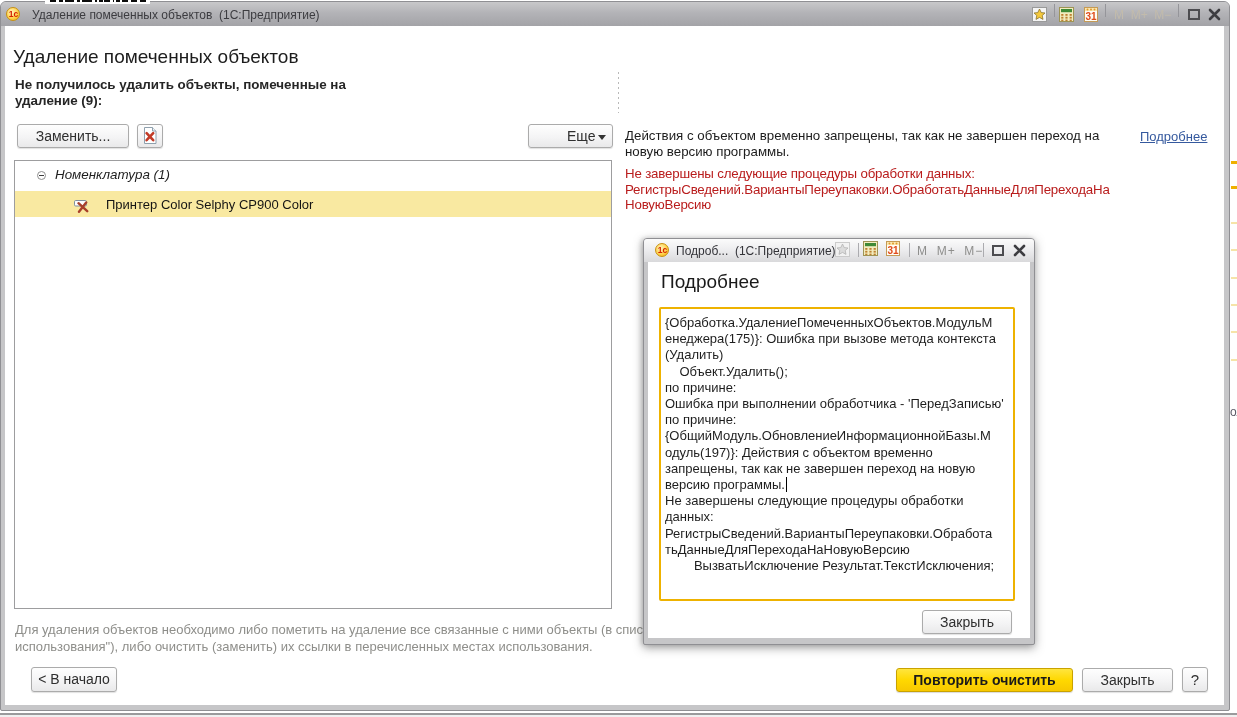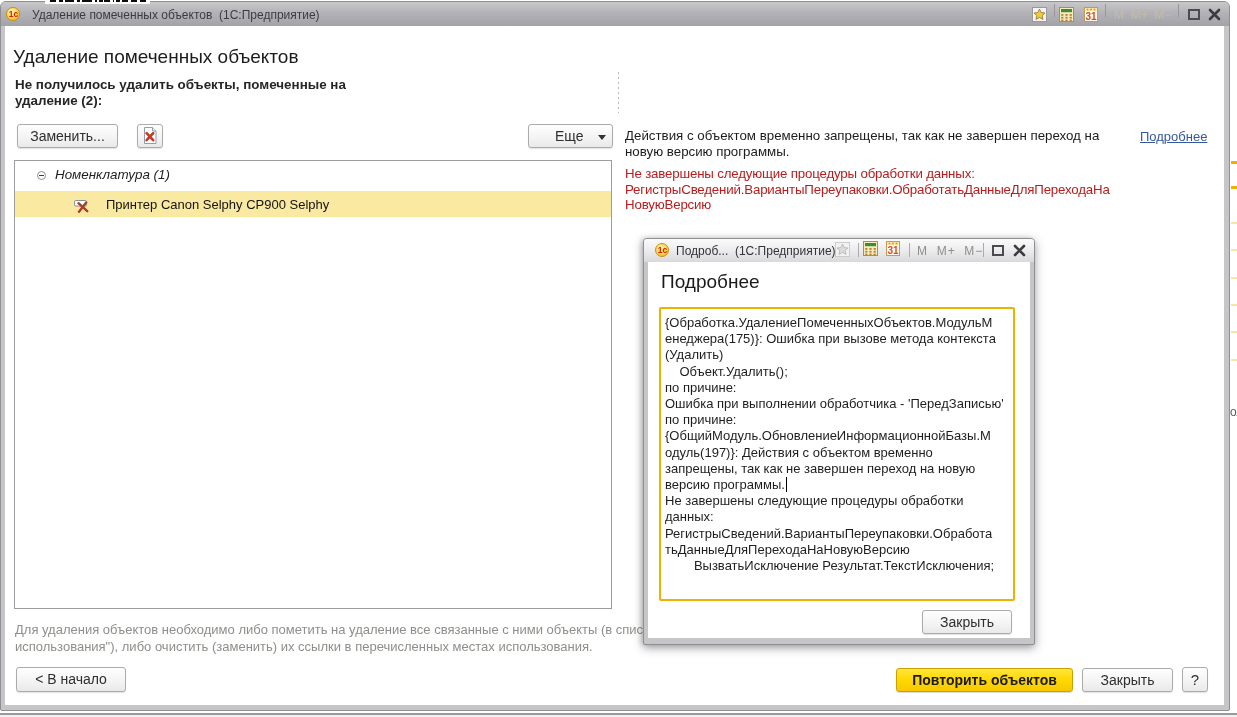--- a/index.html
+++ b/index.html
@@ -83,56 +83,56 @@
 <div class="abs" style="left:1178px;top:4px;width:1px;height:13px;background:#95959a;"></div>
 <div class="abs" style="left:1188px;top:9px;width:12px;height:11px;border:2px solid #4c4c50;background:transparent;"></div>
 <svg class="abs" style="left:1208px;top:8px" width="13" height="13" viewBox="0 0 13 13">
 <path d="M2,2 L11,11 M11,2 L2,11" stroke="#3d3d41" stroke-width="2.6" stroke-linecap="round"></path>
   </svg>
 
 <div class="abs" style="left:5px;top:26px;width:1219px;height:679px;background:#ffffff;"></div>
 
 <div class="abs" style="left:13px;top:34px;font-size:19px;color:#1c1c1c;margin-top:12px;">Удаление помеченных объектов</div>
 
-<div class="abs" style="left:15px;top:77px;width:365px;font-size:13.4px;font-weight:bold;color:#262626;line-height:16px;">Не получилось удалить объекты, помеченные на удаление (2):</div>
+<div class="abs" style="left:15px;top:77px;width:365px;font-size:13.4px;font-weight:bold;color:#262626;line-height:16px;">Не получилось удалить объекты, помеченные на удаление (9):</div>
 
 <div class="abs" style="left:618px;top:72px;width:1px;height:41px;background:
 repeating-linear-gradient(180deg,#b9b9b9 0 2px,#fff 2px 5px);"></div>
 
-<div class="btn" style="left:17px;top:124px;width:101px;height:24px;line-height:22px;">Заменить...</div>
+<div class="btn" style="left:17px;top:124px;width:112px;height:24px;line-height:22px;">Заменить...</div>
 <div class="btn" style="left:137px;top:124px;width:26px;height:24px;"></div>
 <svg class="abs" style="left:143px;top:127px" width="14" height="17" viewBox="0 0 14 17">
  <path d="M1.5,0.5 h8 l3.5,3.5 v12.5 h-11.5 z" fill="#fff" stroke="#8fa0ad"></path>
  <path d="M9.5,0.5 v3.5 h3.5" fill="#eef2f5" stroke="#8fa0ad"></path>
  <path d="M3.6,6.2 L10.2,13.2 M10.2,6.2 L3.6,13.2" stroke="#c23b28" stroke-width="2.6" stroke-linecap="round"></path>
   </svg>
-<div class="btn" style="left:528px;top:124px;width:85px;height:24px;line-height:22px;text-align:left;padding-left:26px;">Еще</div>
+<div class="btn" style="left:528px;top:124px;width:85px;height:24px;line-height:22px;text-align:left;padding-left:38px;">Еще</div>
 <div class="abs" style="left:598px;top:135px;width:0;height:0;border-left:4px solid transparent;border-right:4px solid transparent;border-top:5px solid #333;"></div>
 
 <div class="abs" style="left:14px;top:160px;width:598px;height:449px;border:1px solid #9d9d9f;background:#fff;"></div>
 
 <div class="abs" style="left:37px;top:171px;width:9px;height:9px;border:1px solid #8f8f8f;border-radius:50%;background:#fff;"></div>
 <div class="abs" style="left:39px;top:175px;width:5px;height:1px;background:#3c3c3c;"></div>
 <div class="abs" style="left:55px;top:167px;font-size:13.4px;color:#1e1e1e;font-style:italic;">Номенклатура (1)</div>
 
 <div class="abs" style="left:15px;top:191px;width:596px;height:26px;background:#f9e9a1;"></div>
 <svg class="abs" style="left:74px;top:200px" width="15" height="13" viewBox="0 0 15 13">
  <rect x="0.5" y="0.5" width="12" height="5.5" rx="1.2" fill="#fdfdfd" stroke="#7e8f9e"></rect>
  <path d="M4.5,3.2 L13.2,11.2 M12.2,2.4 L5,11.8" stroke="#a8402a" stroke-width="2.4" stroke-linecap="round"></path>
   </svg>
-<div class="abs" style="left:106px;top:197px;font-size:13px;color:#141414;">Принтер Canon Selphy CP900 Selphy</div>
+<div class="abs" style="left:106px;top:197px;font-size:13px;color:#141414;">Принтер Color Selphy CP900 Color</div>
 
 <div class="abs" style="left:625px;top:128px;font-size:13.3px;color:#1c1c1c;line-height:15.6px;">Действия с объектом временно запрещены, так как не завершен переход на<br>новую версию программы.</div>
 <div class="abs" style="left:625px;top:166px;font-size:13.3px;letter-spacing:-0.18px;color:#b91c1c;line-height:15.6px;">Не завершены следующие процедуры обработки данных:<br>РегистрыСведений.ВариантыПереупаковки.ОбработатьДанныеДляПереходаНа<br>НовуюВерсию</div>
 <div class="abs" style="left:1140px;top:129px;font-size:13px;color:#35599e;text-decoration:underline;">Подробнее</div>
 
 <div class="abs" style="left:15px;top:621px;font-size:13px;color:#8e8e8a;line-height:17px;white-space:nowrap;">Для удаления объектов необходимо либо пометить на удаление все связанные с ними объекты (в списке "Места<br>использования"), либо очистить (заменить) их ссылки в перечисленных местах использования.</div>
 
-<div class="btn" style="left:16px;top:667px;width:110px;height:25px;line-height:23px;">&lt; В начало</div>
-<div class="ybtn" style="left:896px;top:668px;width:177px;height:24px;line-height:22px;">Повторить объектов</div>
+<div class="btn" style="left:31px;top:667px;width:86px;height:25px;line-height:23px;">&lt; В начало</div>
+<div class="ybtn" style="left:896px;top:668px;width:177px;height:24px;line-height:22px;">Повторить очистить</div>
 <div class="btn" style="left:1082px;top:668px;width:91px;height:24px;line-height:22px;">Закрыть</div>
 <div class="btn" style="left:1182px;top:667px;width:26px;height:25px;line-height:23px;font-size:15px;">?</div>
 
 <div class="abs" style="left:643px;top:238px;width:392px;height:407px;background:#c6c6c8;
 border:1px solid #8f8f93;border-radius:4px 4px 2px 2px;box-shadow:0 3px 10px rgba(70,70,70,0.5), -2px 0 4px rgba(120,120,120,0.25);"></div>
 
 <div class="abs" style="left:644px;top:239px;width:390px;height:23px;border-radius:3px 3px 0 0;
 background:linear-gradient(180deg,#fbfbfb 0%,#ececee 50%,#d9d9db 100%);"></div>
 
 <div class="abs" style="left:655px;top:243px;width:14px;height:14px;border-radius:50%;

